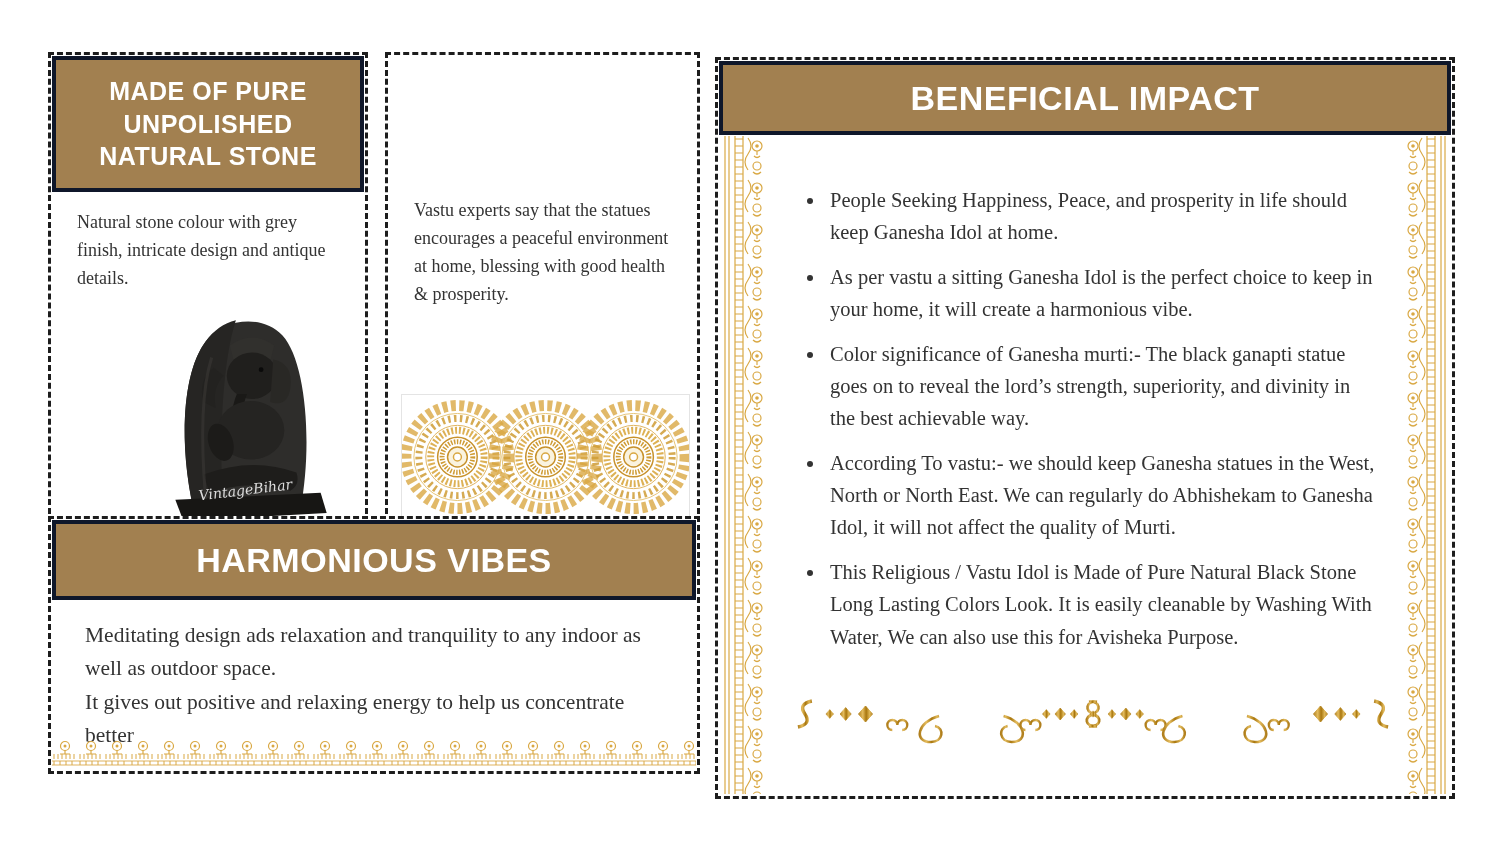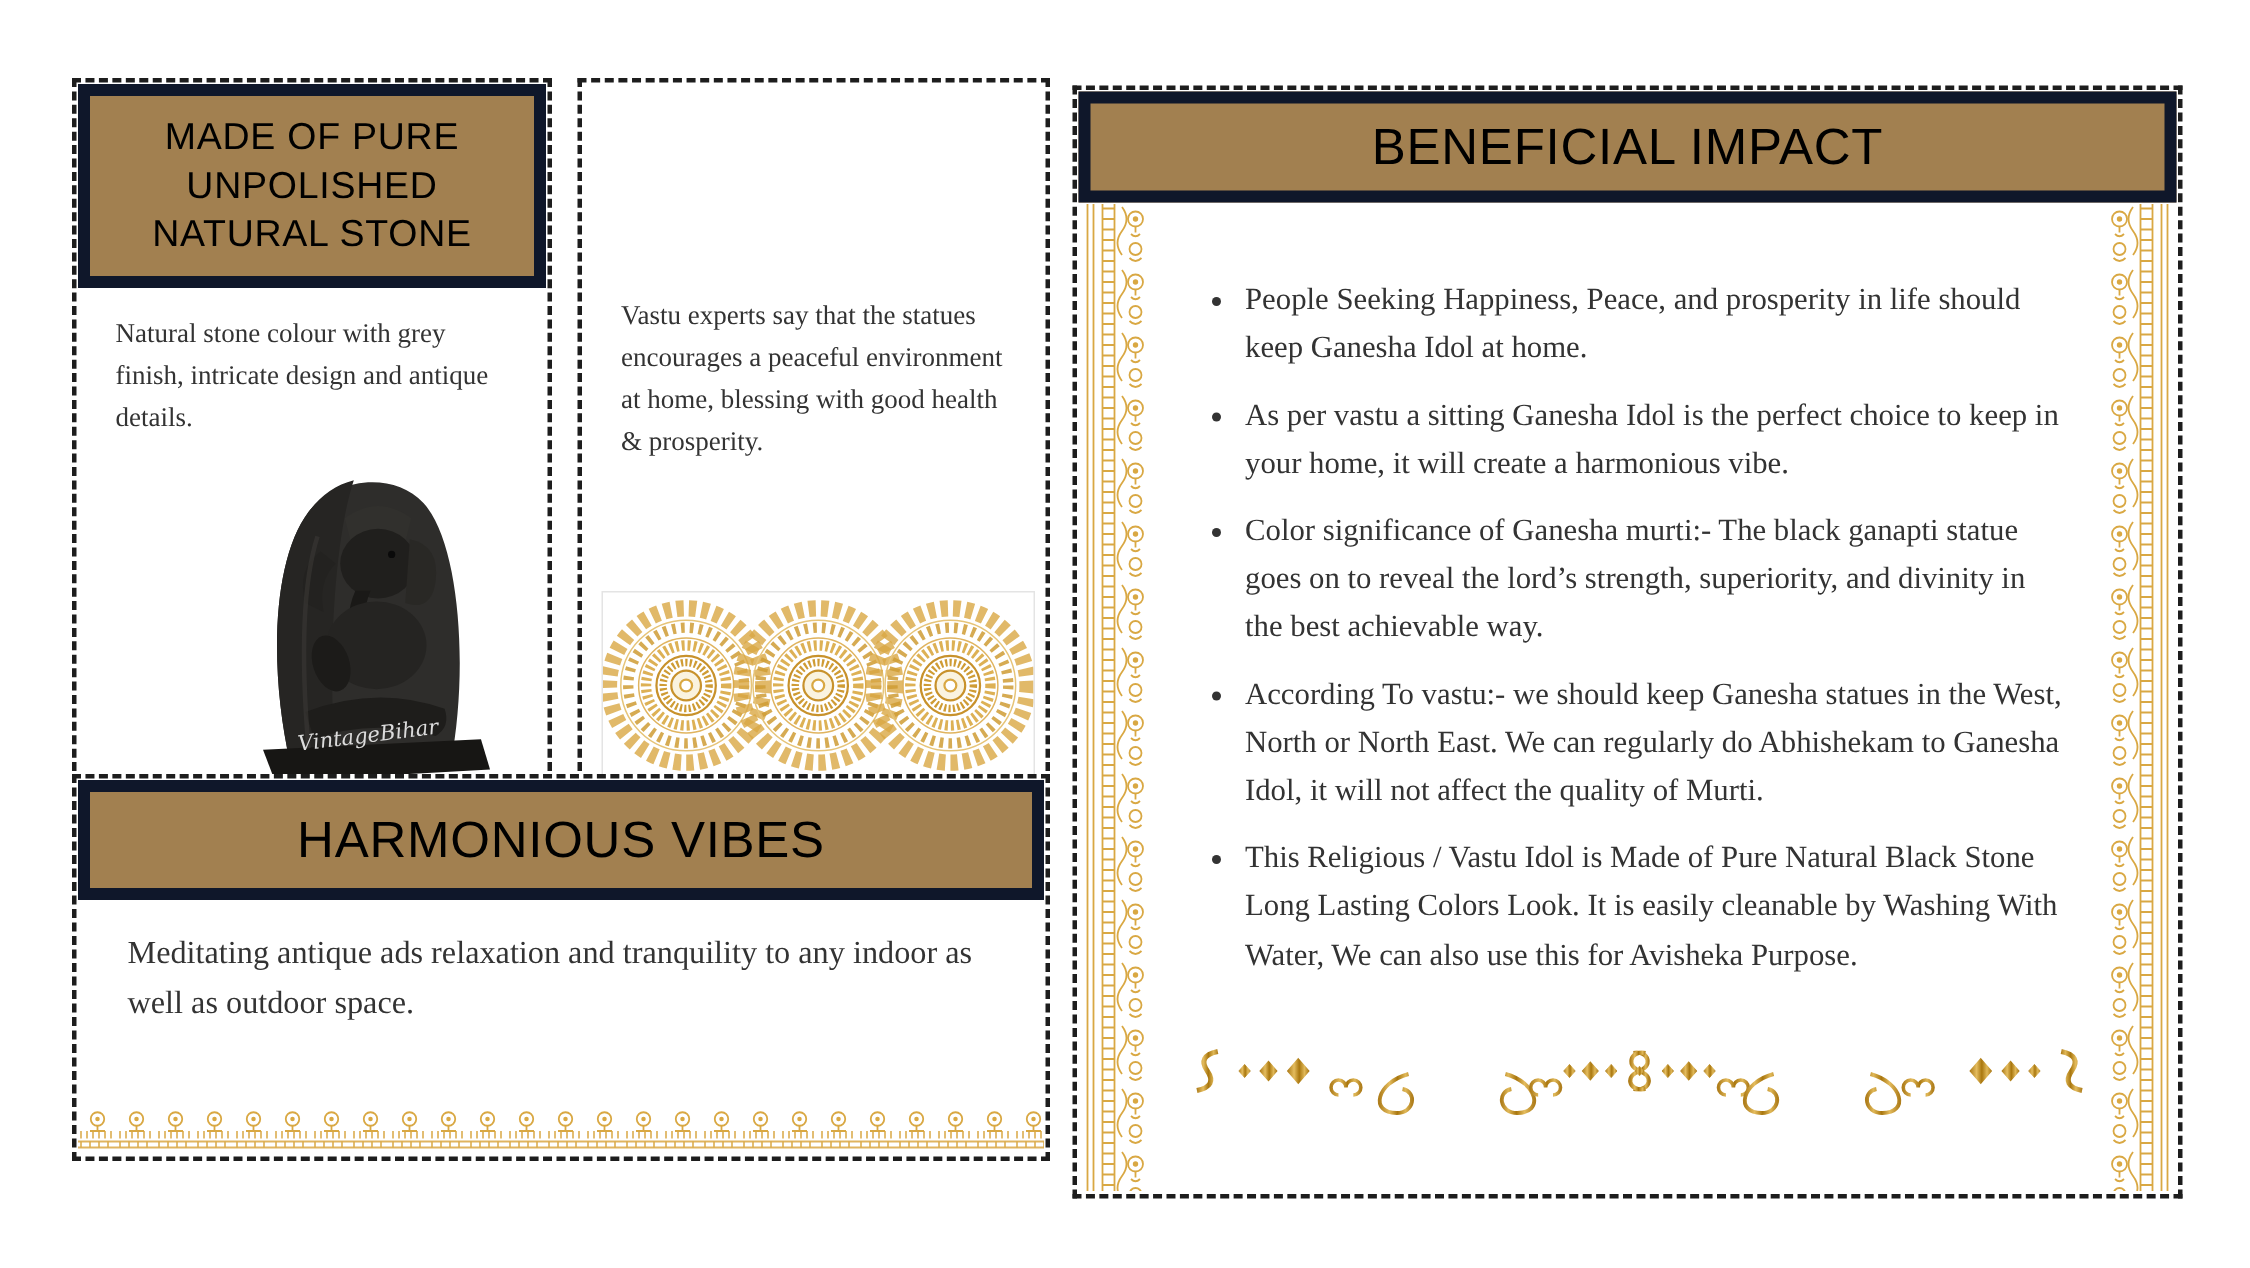--- a/index.html
+++ b/index.html
@@ -4,24 +4,24 @@
 <style>
   html,body{margin:0;padding:0;background:#ffffff;}
   body{width:1500px;height:845px;position:relative;overflow:hidden;
        font-family:"Liberation Serif","DejaVu Serif",serif;color:#333;}
   .canvas{position:absolute;inset:0;}
 
   .card{position:absolute;border:3px dashed #1d1d1d;background:#fff;box-sizing:border-box;}
 
   .panel-header{
     position:absolute;top:1px;left:1px;right:1px;
-    background:#a28050;border:8px solid #0f172a;box-sizing:border-box;
+    background:#a28050;border:4px solid #0f172a;box-sizing:border-box;
     display:flex;align-items:center;justify-content:center;text-align:center;
-    color:#000000;font-family:"Liberation Sans","DejaVu Sans",sans-serif;
-    font-weight:normal;white-space:pre-line;letter-spacing:.5px;
+    color:#ffffff;font-family:"Liberation Sans","DejaVu Sans",sans-serif;
+    font-weight:bold;white-space:pre-line;letter-spacing:.5px;
   }
   .hdr-sm{height:136px;font-size:25px;line-height:1.3;}
   .hdr-lg-left{height:80px;font-size:34px;}
   .hdr-lg-right{height:74px;font-size:34px;}
 
   .panel-body{position:absolute;left:0;right:0;font-size:18px;line-height:1.55;}
   .panel-body p{margin:0;}
 
   #stone-card{left:48px;top:52px;width:320px;height:471px;}
   #stone-card .panel-body{top:138px;padding:16px 20px 0 26px;}
@@ -101,21 +101,22 @@
         <use href="#mnd" x="112" y="120"></use>
         <use href="#mnd" x="290" y="120"></use>
         <use href="#mnd" x="468" y="120"></use>
       </svg>
     </div>
   </section>
 
   <section class="card" id="harmonious-card">
     <header class="panel-header hdr-lg-left">HARMONIOUS VIBES</header>
     <div class="panel-body">
-      <p>Meditating antique ads relaxation and tranquility to any indoor as well as outdoor space.</p>
+      <p>Meditating design ads relaxation and tranquility to any indoor as well as outdoor space.</p>
+      <p>It gives out positive and relaxing energy to help us concentrate better</p>
     </div>
     <div class="gold-band">
       <svg preserveAspectRatio="none">
         <defs>
           <pattern id="laceH" width="26" height="30" patternUnits="userSpaceOnUse">
             <g stroke="#d9a843" fill="none" stroke-width="1.2">
               <circle cx="13" cy="6" r="4.5"></circle>
               <circle cx="13" cy="6" r="1.5" fill="#d9a843" stroke="none"></circle>
               <path d="M13 10.5 V14 M8 14 h10"></path>
               <path d="M2 14 v5 M6 14 v5 M10 14 v5 M14 14 v5 M18 14 v5 M22 14 v5" stroke-width="1"></path>

